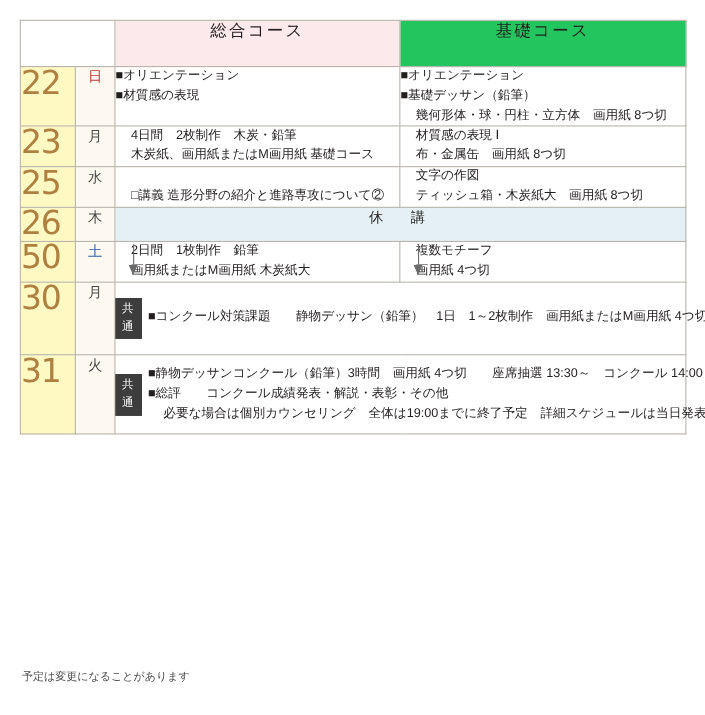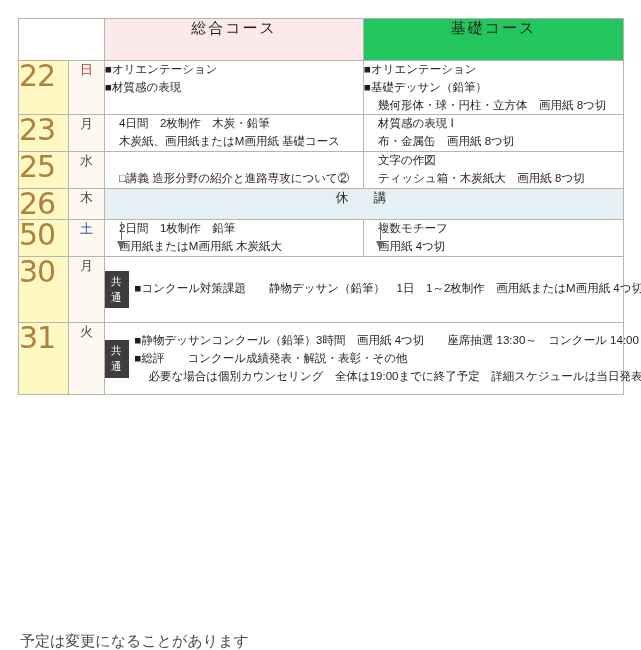--- a/index.html
+++ b/index.html
@@ -122,22 +122,22 @@
     margin-right: 6px;
     vertical-align: 1px;
     letter-spacing: 1px;
   }
   .inline-row { display: flex; align-items: center; }
   .inline-row .txt { flex: 1; }
 
   .note {
     position: absolute;
     left: 20px;
-    top: 632px;
-    font-size: 15px;
+    top: 608px;
+    font-size: 10px;
     color: #4a4a4a;
   }
   .nowrap { white-space: nowrap; }
 </style>
 </head>
 <body>
 
 <div id="page">
 
   <table class="schedule">

